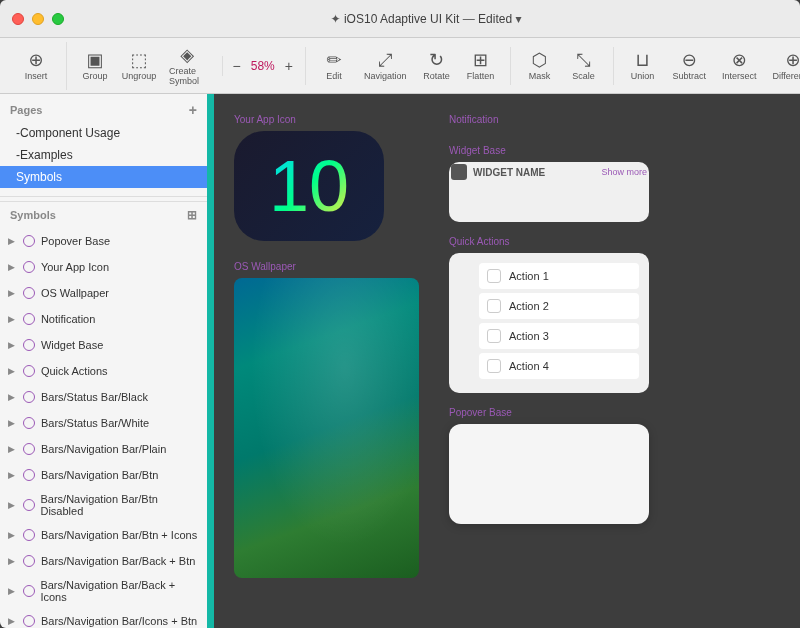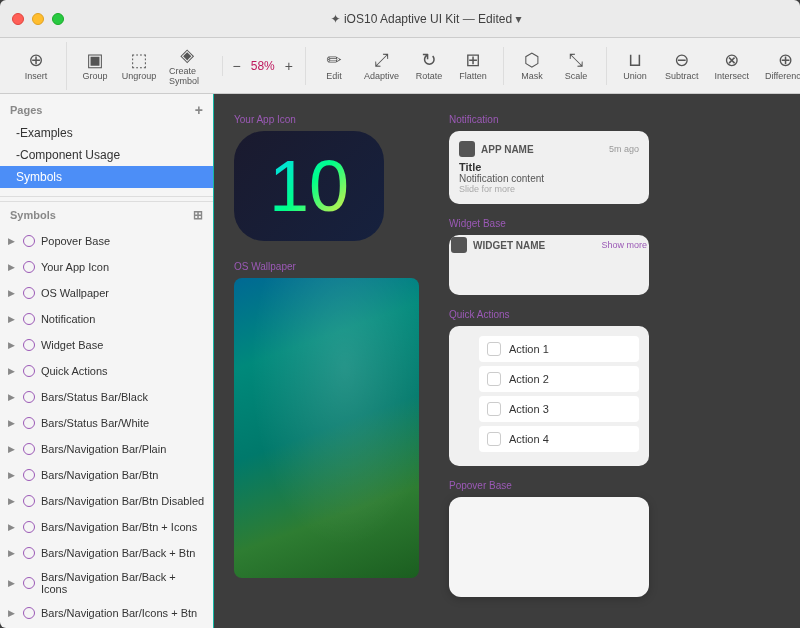--- a/index.html
+++ b/index.html
@@ -23,21 +23,21 @@
     .toolbar-btn { display: flex; flex-direction: column; align-items: center; justify-content: center; padding: 4px 8px; cursor: pointer; border-radius: 4px; min-width: 44px; }
     .toolbar-icon { font-size: 18px; line-height: 1; color: #555; }
     .toolbar-label { font-size: 9px; color: #555; margin-top: 2px; }
     .zoom-btn { background: none; border: none; font-size: 14px; cursor: pointer; color: #555; padding: 2px 4px; }
     .zoom-value { font-size: 12px; color: #be185d; min-width: 36px; text-align: center; }
 
     
     .main { display: flex; flex: 1; overflow: hidden; }
 
     
-    .sidebar { width: 214px; background: #f5f5f5; border-right: 1px solid #14b8a6; display: flex; flex-direction: column; flex-shrink: 0; }
+    .sidebar { width: 214px; background: #f5f5f5; border-right: 7px solid #14b8a6; display: flex; flex-direction: column; flex-shrink: 0; }
     .sidebar-pages { padding: 4px 0; }
     .sidebar-section-header { display: flex; align-items: center; justify-content: space-between; padding: 4px 10px; font-size: 11px; color: #888; font-weight: 600; }
     .sidebar-page-item { padding: 4px 16px; font-size: 12px; color: #333; cursor: pointer; }
     .sidebar-page-item.active { background: #4c8ef7; color: white; }
     .sidebar-divider { height: 1px; background: #ddd; margin: 4px 0; }
     .symbols-header { display: flex; align-items: center; justify-content: space-between; padding: 6px 10px; font-size: 11px; color: #888; font-weight: 600; border-top: 1px solid #ddd; }
     .symbols-list { flex: 1; overflow-y: auto; }
     .symbol-item { display: flex; align-items: center; padding: 5px 8px; font-size: 11px; color: #333; cursor: pointer; gap: 4px; }
     .symbol-arrow { font-size: 9px; color: #888; margin-right: 2px; }
     .symbol-icon { width: 16px; height: 16px; display: flex; align-items: center; justify-content: center; }
@@ -133,21 +133,21 @@
       <div class="zoom-value">58%</div>
       <button class="zoom-btn">+</button>
     </div>
     <div class="toolbar-group">
       <div class="toolbar-btn">
         <div class="toolbar-icon">✏</div>
         <div class="toolbar-label">Edit</div>
       </div>
       <div class="toolbar-btn">
         <div class="toolbar-icon">⤢</div>
-        <div class="toolbar-label">Adaptive</div>
+        <div class="toolbar-label">Navigation</div>
       </div>
       <div class="toolbar-btn">
         <div class="toolbar-icon">↻</div>
         <div class="toolbar-label">Rotate</div>
       </div>
       <div class="toolbar-btn">
         <div class="toolbar-icon">⊞</div>
         <div class="toolbar-label">Flatten</div>
       </div>
     </div>
@@ -182,22 +182,22 @@
   </div>
 
   <div class="main">
 
     <div class="sidebar">
       <div class="sidebar-pages">
         <div class="sidebar-section-header">
           <span>Pages</span>
           <span style="cursor:pointer; font-size:14px; color:#888;">+</span>
         </div>
+        <div class="sidebar-page-item">-Component Usage</div>
         <div class="sidebar-page-item">-Examples</div>
-        <div class="sidebar-page-item">-Component Usage</div>
         <div class="sidebar-page-item active">Symbols</div>
       </div>
       <div class="sidebar-divider"></div>
       <div class="symbols-header">
         <span>Symbols</span>
         <span style="cursor:pointer; color:#888; font-size:12px;">⊞</span>
       </div>
       <div class="symbols-list scrollbar-hide">
         <div class="symbol-item">
           <span class="symbol-arrow">▶</span>
@@ -329,30 +329,20 @@
           <div class="wallpaper-box">
             <div class="wallpaper-inner"></div>
           </div>
         </div>
       </div>
 
       <div class="right-panel">
 
         <div>
           <div class="preview-label">Notification</div>
-          <div class="widget-card">
-            <div class="notif-header">
-              <div class="notif-app-icon"></div>
-              <span class="notif-app-name">APP NAME</span>
-              <span class="notif-time">5m ago</span>
-            </div>
-            <div class="notif-title">Title</div>
-            <div class="notif-content">Notification content</div>
-            <div class="notif-slide">Slide for more</div>
-          </div>
         </div>
 
         <div>
           <div class="preview-label">Widget Base</div>
           <div class="widget-base-card">
             <div class="widget-row">
               <div class="widget-icon"></div>
               <span class="widget-name">WIDGET NAME</span>
               <span class="widget-show-more">Show more</span>
             </div>

